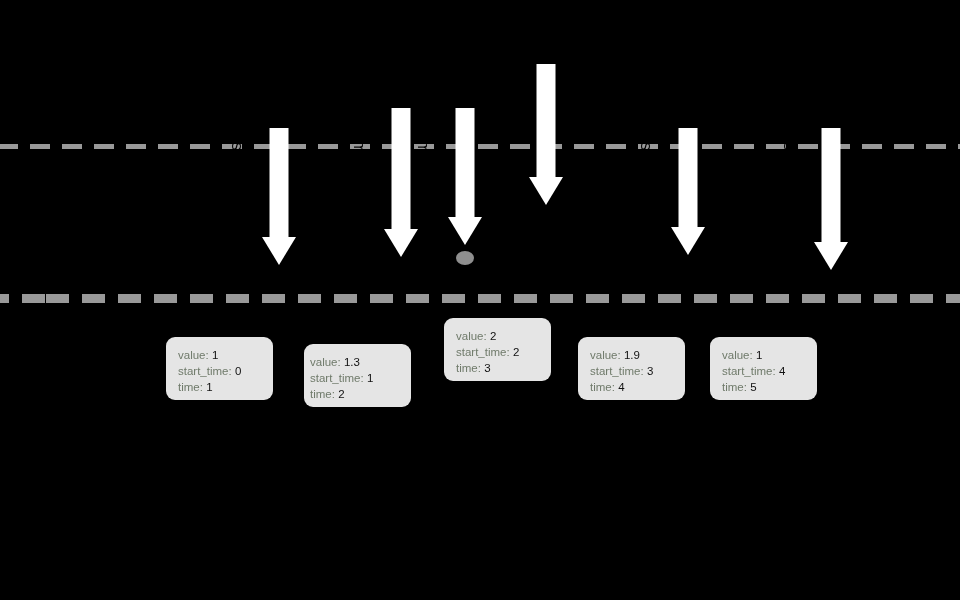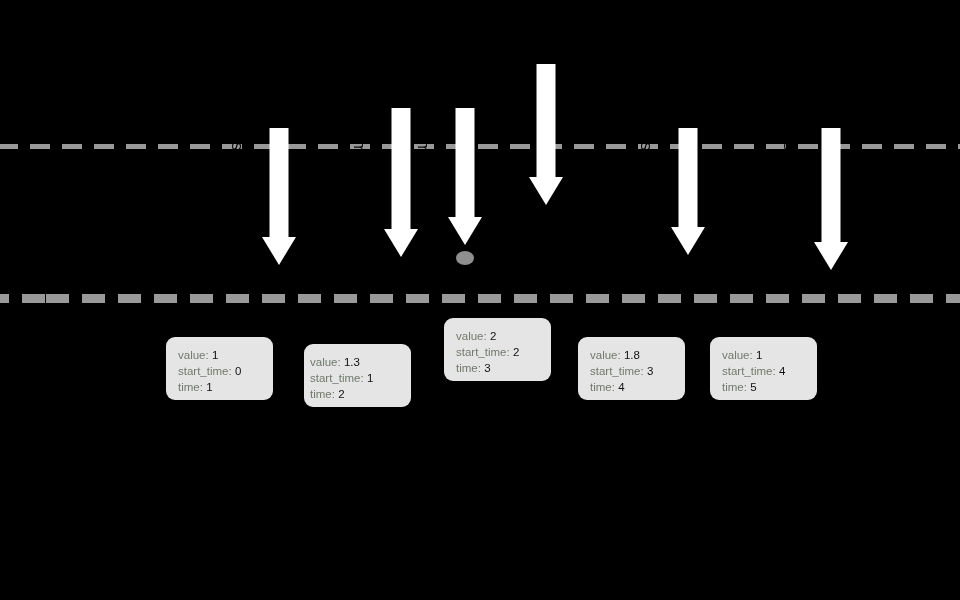--- a/index.html
+++ b/index.html
@@ -166,21 +166,21 @@
         <div class="record-line"><span class="k">value:</span> <span class="v">1.3</span></div>
         <div class="record-line"><span class="k">start_time:</span> <span class="v">1</span></div>
         <div class="record-line"><span class="k">time:</span> <span class="v">2</span></div>
       </div>
       <div class="record-box" style="left: 444px; top: 318px;">
         <div class="record-line"><span class="k">value:</span> <span class="v">2</span></div>
         <div class="record-line"><span class="k">start_time:</span> <span class="v">2</span></div>
         <div class="record-line"><span class="k">time:</span> <span class="v">3</span></div>
       </div>
       <div class="record-box" style="left: 578px; top: 337px;">
-        <div class="record-line"><span class="k">value:</span> <span class="v">1.8</span></div>
+        <div class="record-line"><span class="k">value:</span> <span class="v">1.9</span></div>
         <div class="record-line"><span class="k">start_time:</span> <span class="v">3</span></div>
         <div class="record-line"><span class="k">time:</span> <span class="v">4</span></div>
       </div>
       <div class="record-box" style="left: 710px; top: 337px;">
         <div class="record-line"><span class="k">value:</span> <span class="v">1</span></div>
         <div class="record-line"><span class="k">start_time:</span> <span class="v">4</span></div>
         <div class="record-line"><span class="k">time:</span> <span class="v">5</span></div>
       </div>
     </div>
 

